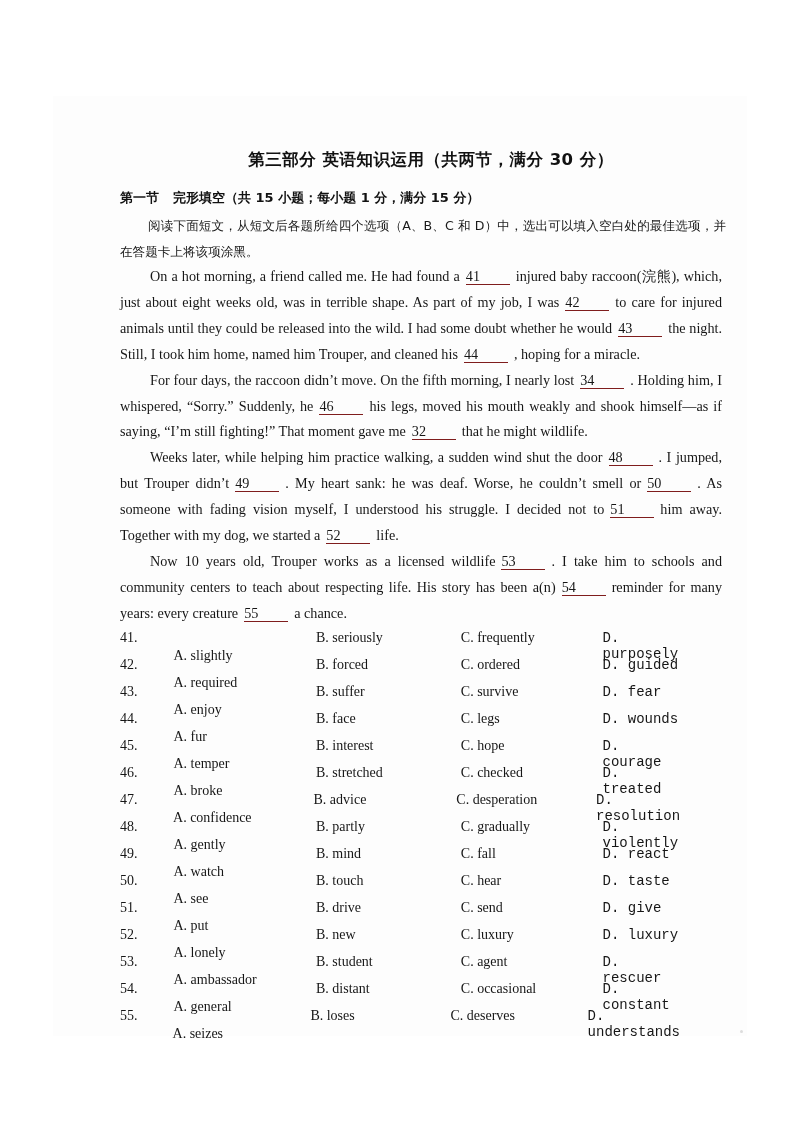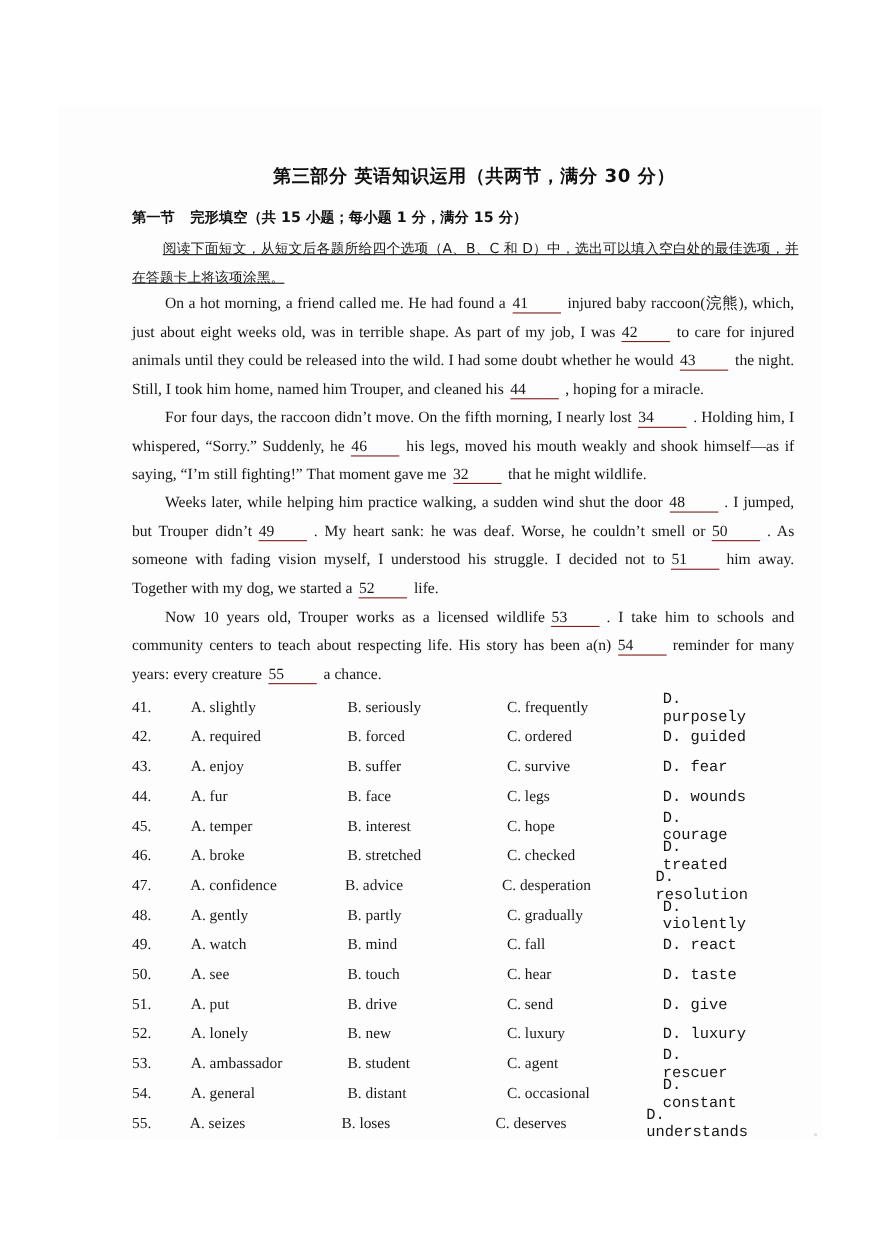--- a/index.html
+++ b/index.html
@@ -50,21 +50,20 @@
       position: absolute;
       left: 120px;
       top: 213px;
       width: 606px;
       font-family: "DejaVu Sans", "Liberation Sans", sans-serif;
       font-size: 12.6px;
       line-height: 26px;
       text-indent: 28px;
       text-align: justify;
       color: #1a1a1a;
-      text-decoration: underline;
     }
     .passage {
       position: absolute;
       left: 120px;
       top: 264px;
       width: 602px;
       font-size: 14.2px;
       line-height: 25.9px;
       text-align: justify;
     }
@@ -85,27 +84,26 @@
     .options {
       position: absolute;
       left: 120px;
       top: 630px;
       width: 560px;
       font-size: 14px;
     }
     .opt-row {
       display: flex;
       height: 27px;
-      align-items: center;
       gap: 31px;
     }
     .opt-num {
       width: 29px;
     }
-    .opt-a { width: 144px; }
+    .opt-a { width: 144px; margin-top: 18px; }
     .opt-b { width: 147px; }
     .opt-c { width: 143px; }
     .opt-d { width: 100px; font-family: Liberation Mono, monospace; }
     .speck {
       position: absolute;
       left: 740px;
       top: 1030px;
       width: 3px;
       height: 3px;
       background: #ddd;

